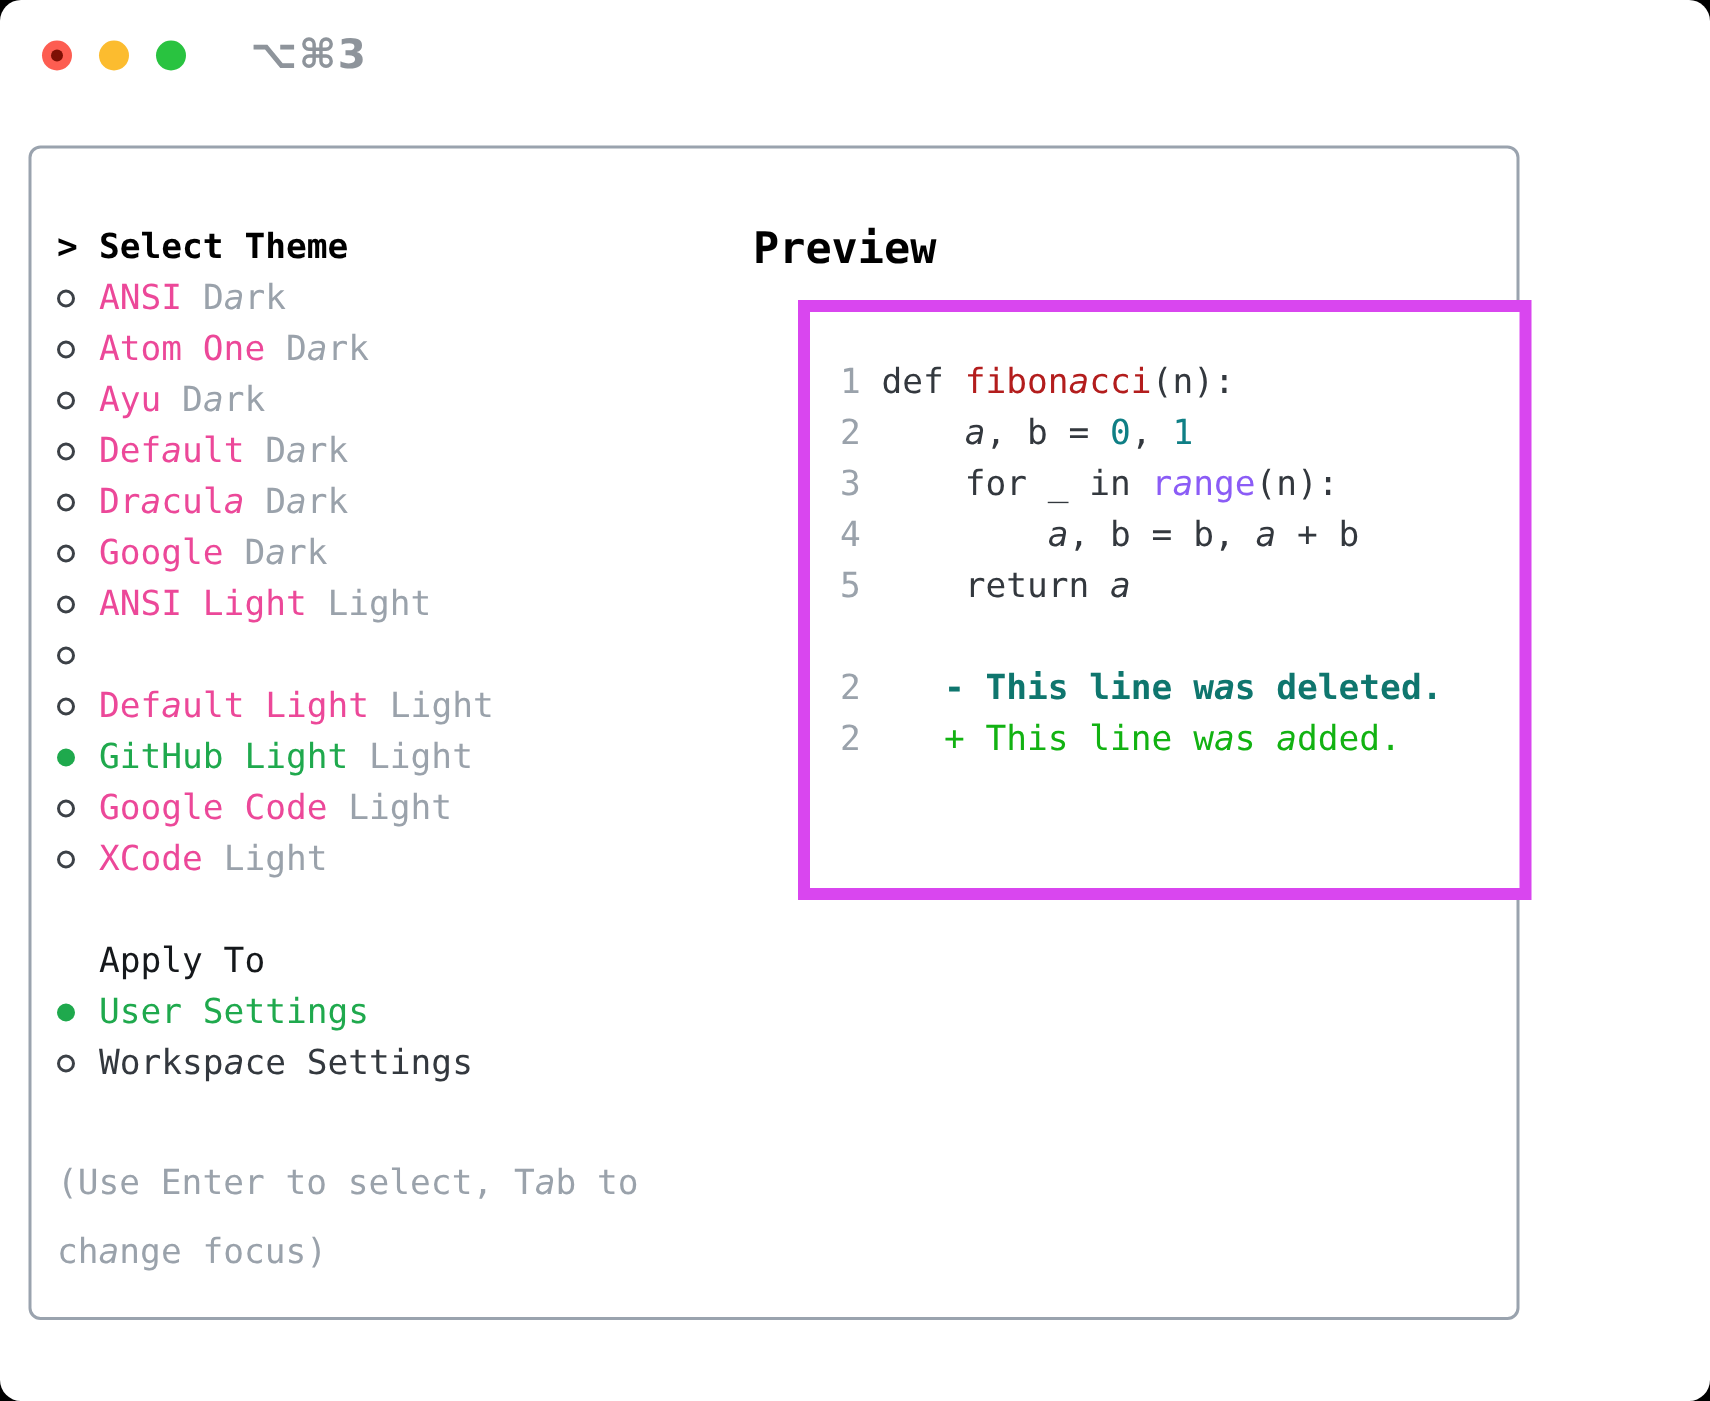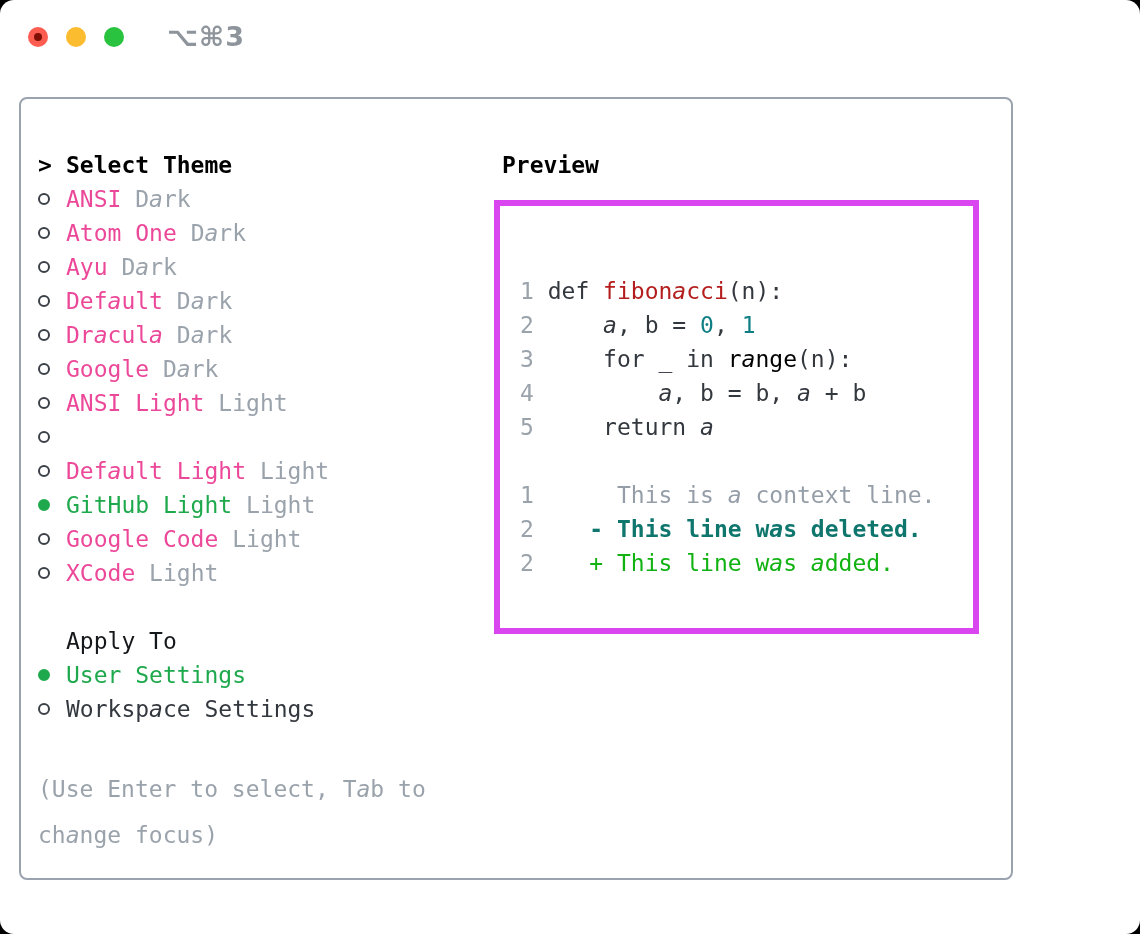--- a/index.html
+++ b/index.html
@@ -27,28 +27,28 @@
   .t-name{color:#ec4899;}
   .selected .t-name{color:#1fa94d;}
   .t-variant{color:#9aa2ab;}
   .opt-label{color:#33383e;}
   .selected .opt-label{color:#1fa94d;}
   .apply-hdr .label{color:#15181b;}
   .spacer{height:34px;}
   .hint{color:#9aa2ab;white-space:pre;}
   .hint div{height:34px;margin-top:12px;}
   
-  .preview-title{position:absolute;left:481px;top:49px;font-size:23px;line-height:34px;font-weight:bold;color:#000;}
-  .preview-box{position:absolute;left:473px;top:101px;width:453px;height:354px;border:6px solid #d946ef;background:#fff;padding:68px 0 0 20px;font-size:23px;line-height:34px;}
+  .preview-title{position:absolute;left:481px;top:49px;font-size:29px;line-height:34px;font-weight:bold;color:#000;}
+  .preview-box{position:absolute;left:511px;top:101px;width:453px;height:354px;border:8px solid #d946ef;background:#fff;padding:30px 0 0 20px;font-size:23px;line-height:34px;}
   .pline{white-space:pre;height:34px;color:#33383e;}
   .lnum{color:#9aa2ab;}
   .tk.code{color:#33383e;}
   .tk.func{color:#b31d1d;}
   .tk.num{color:#0f7f85;}
-  .tk.call{color:#000000;margin-top:16px;}
+  .tk.call{color:#8b5cf6;margin-top:16px;}
   .tk.ctx{color:#959ea8;}
   .tk.del{color:#0f766e;font-weight:bold;}
   .tk.add{color:#12b212;}
   i{font-style:italic;}
 </style>
 </head>
 <body>
 
 <div class="window">
 
@@ -173,20 +173,19 @@
     <div class="preview-title">Preview</div>
 
     <div class="preview-box">
       <div>
           <div class="pline"><span class="lnum">1</span> <span class="tk code">def </span><span class="tk func">fibon<i>a</i>cci</span><span class="tk code">(n):</span></div>
           <div class="pline"><span class="lnum">2</span> <span class="tk code">    <i>a</i>, b = </span><span class="tk num">0</span><span class="tk code">, </span><span class="tk num">1</span></div>
           <div class="pline"><span class="lnum">3</span> <span class="tk code">    for _ in </span><span class="tk call">r<i>a</i>nge</span><span class="tk code">(n):</span></div>
           <div class="pline"><span class="lnum">4</span> <span class="tk code">        <i>a</i>, b = b, <i>a</i> + b</span></div>
           <div class="pline"><span class="lnum">5</span> <span class="tk code">    return <i>a</i></span></div>
           <div class="pline"><span class="lnum"> </span> </div>
-          <div class="pline"><span class="lnum">1</span> <span class="tk ctx">     This is <i>a</i> context line.</span></div>
           <div class="pline"><span class="lnum">2</span> <span class="tk del">   - This line w<i>a</i>s deleted.</span></div>
           <div class="pline"><span class="lnum">2</span> <span class="tk add">   + This line w<i>a</i>s <i>a</i>dded.</span></div>
         </div>
     </div>
 
   </div>
 </div>
 
 </body></html>

